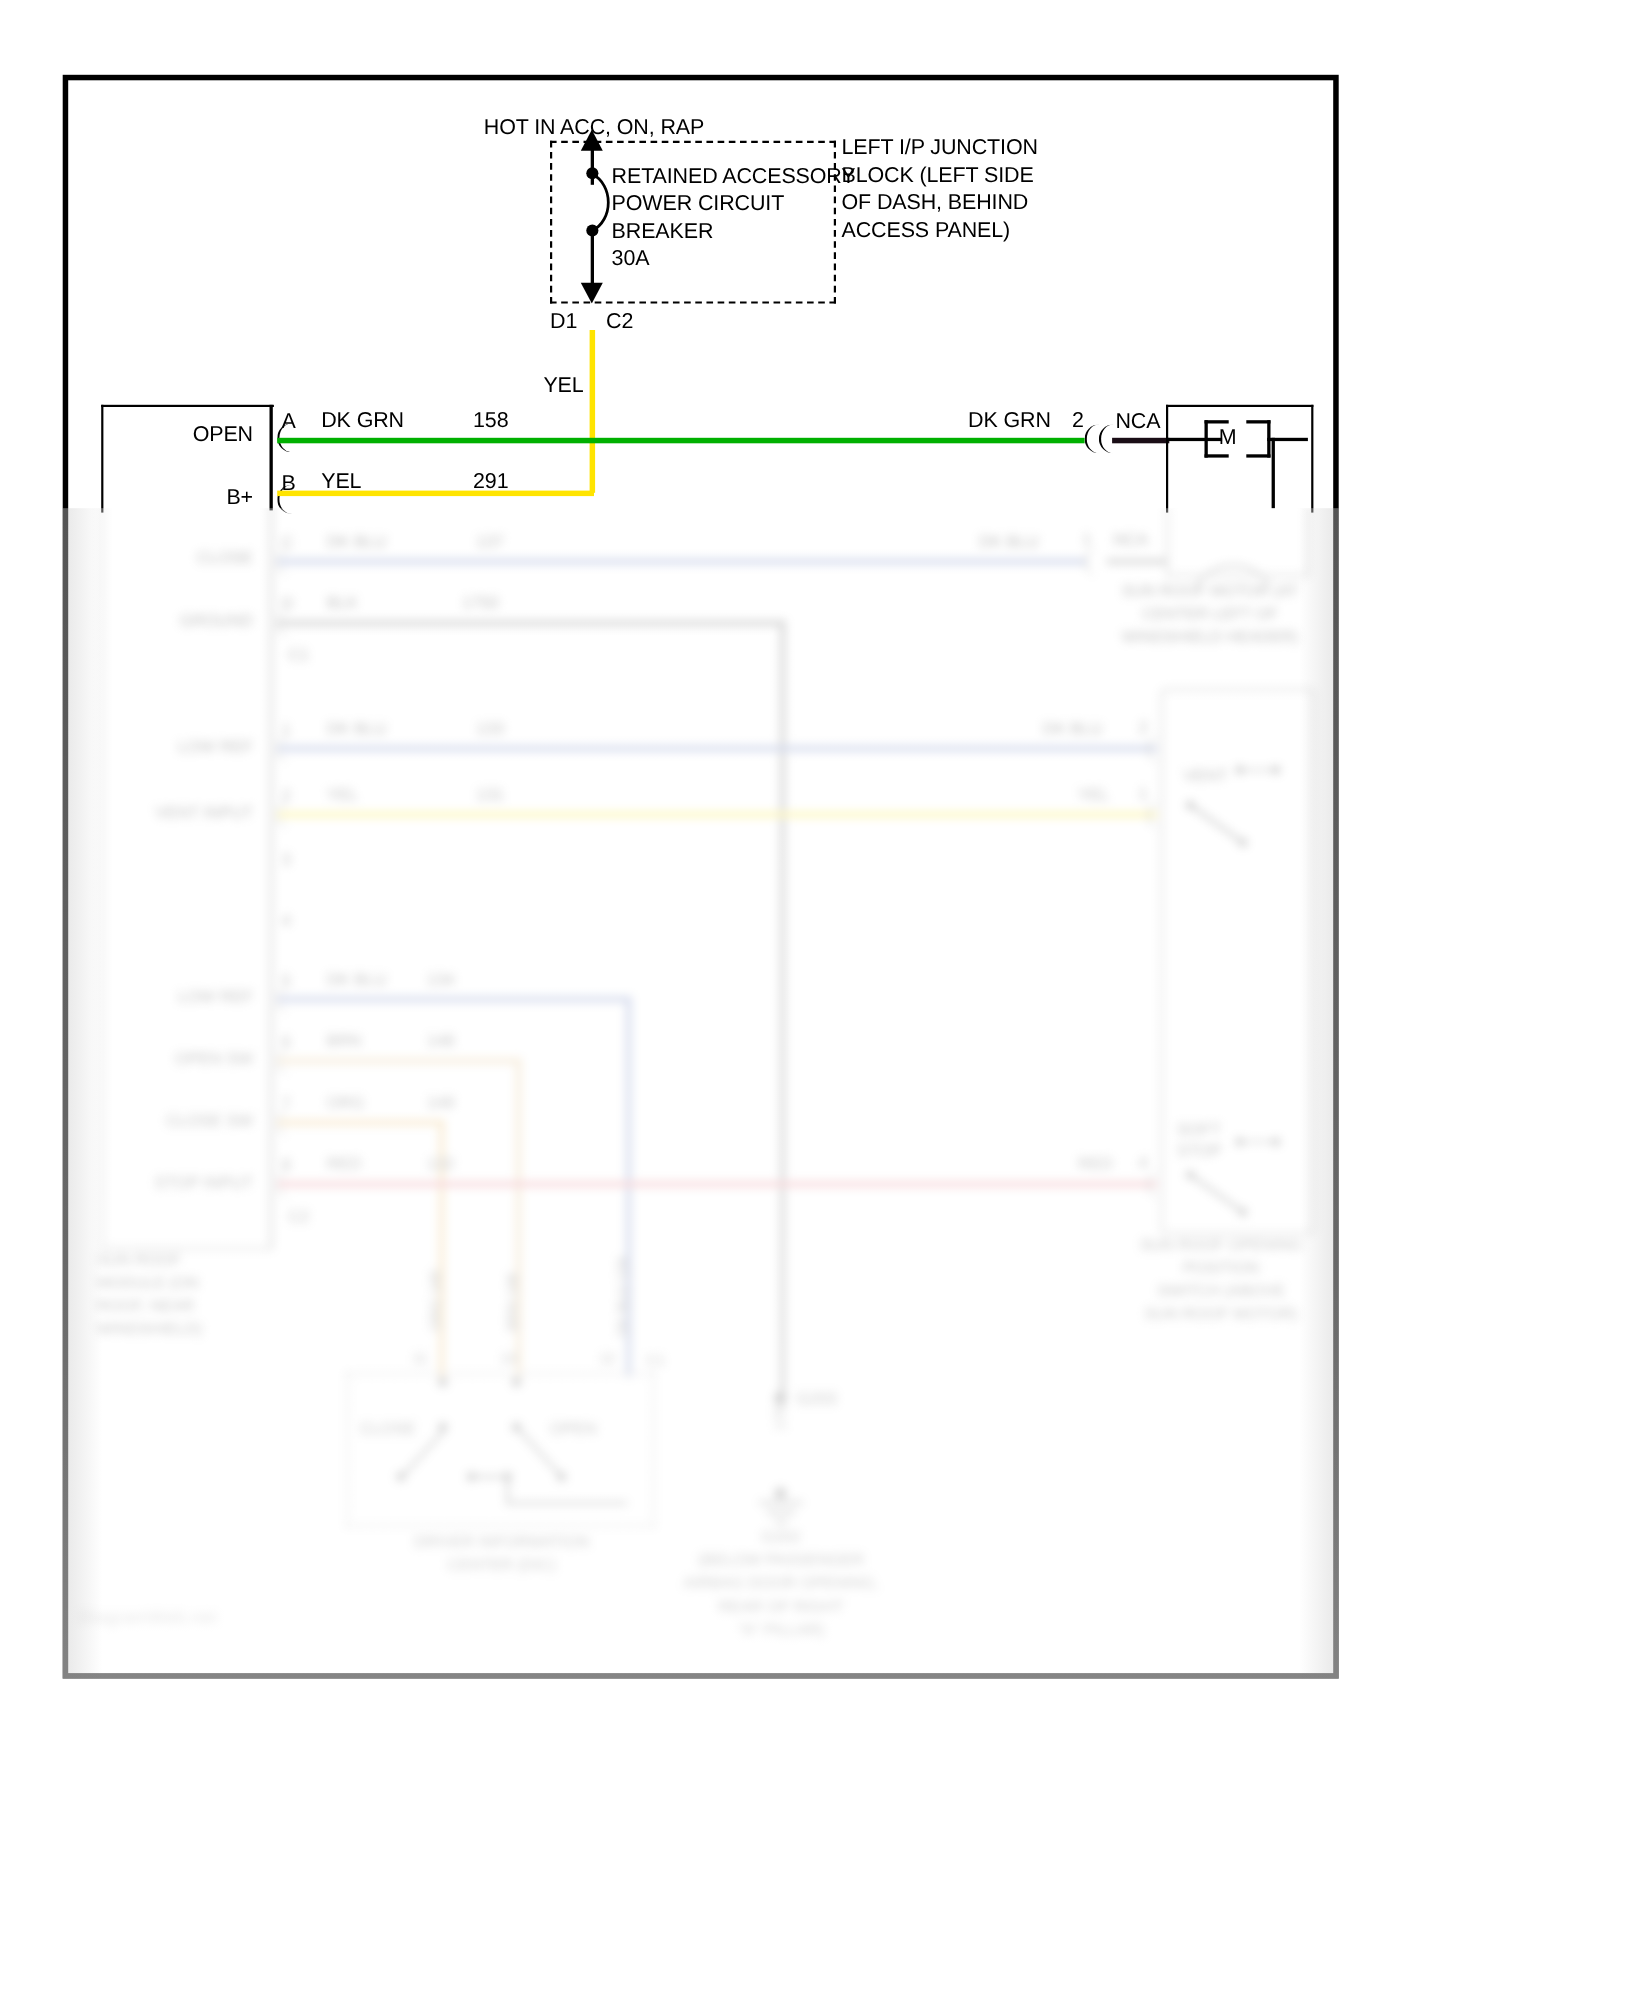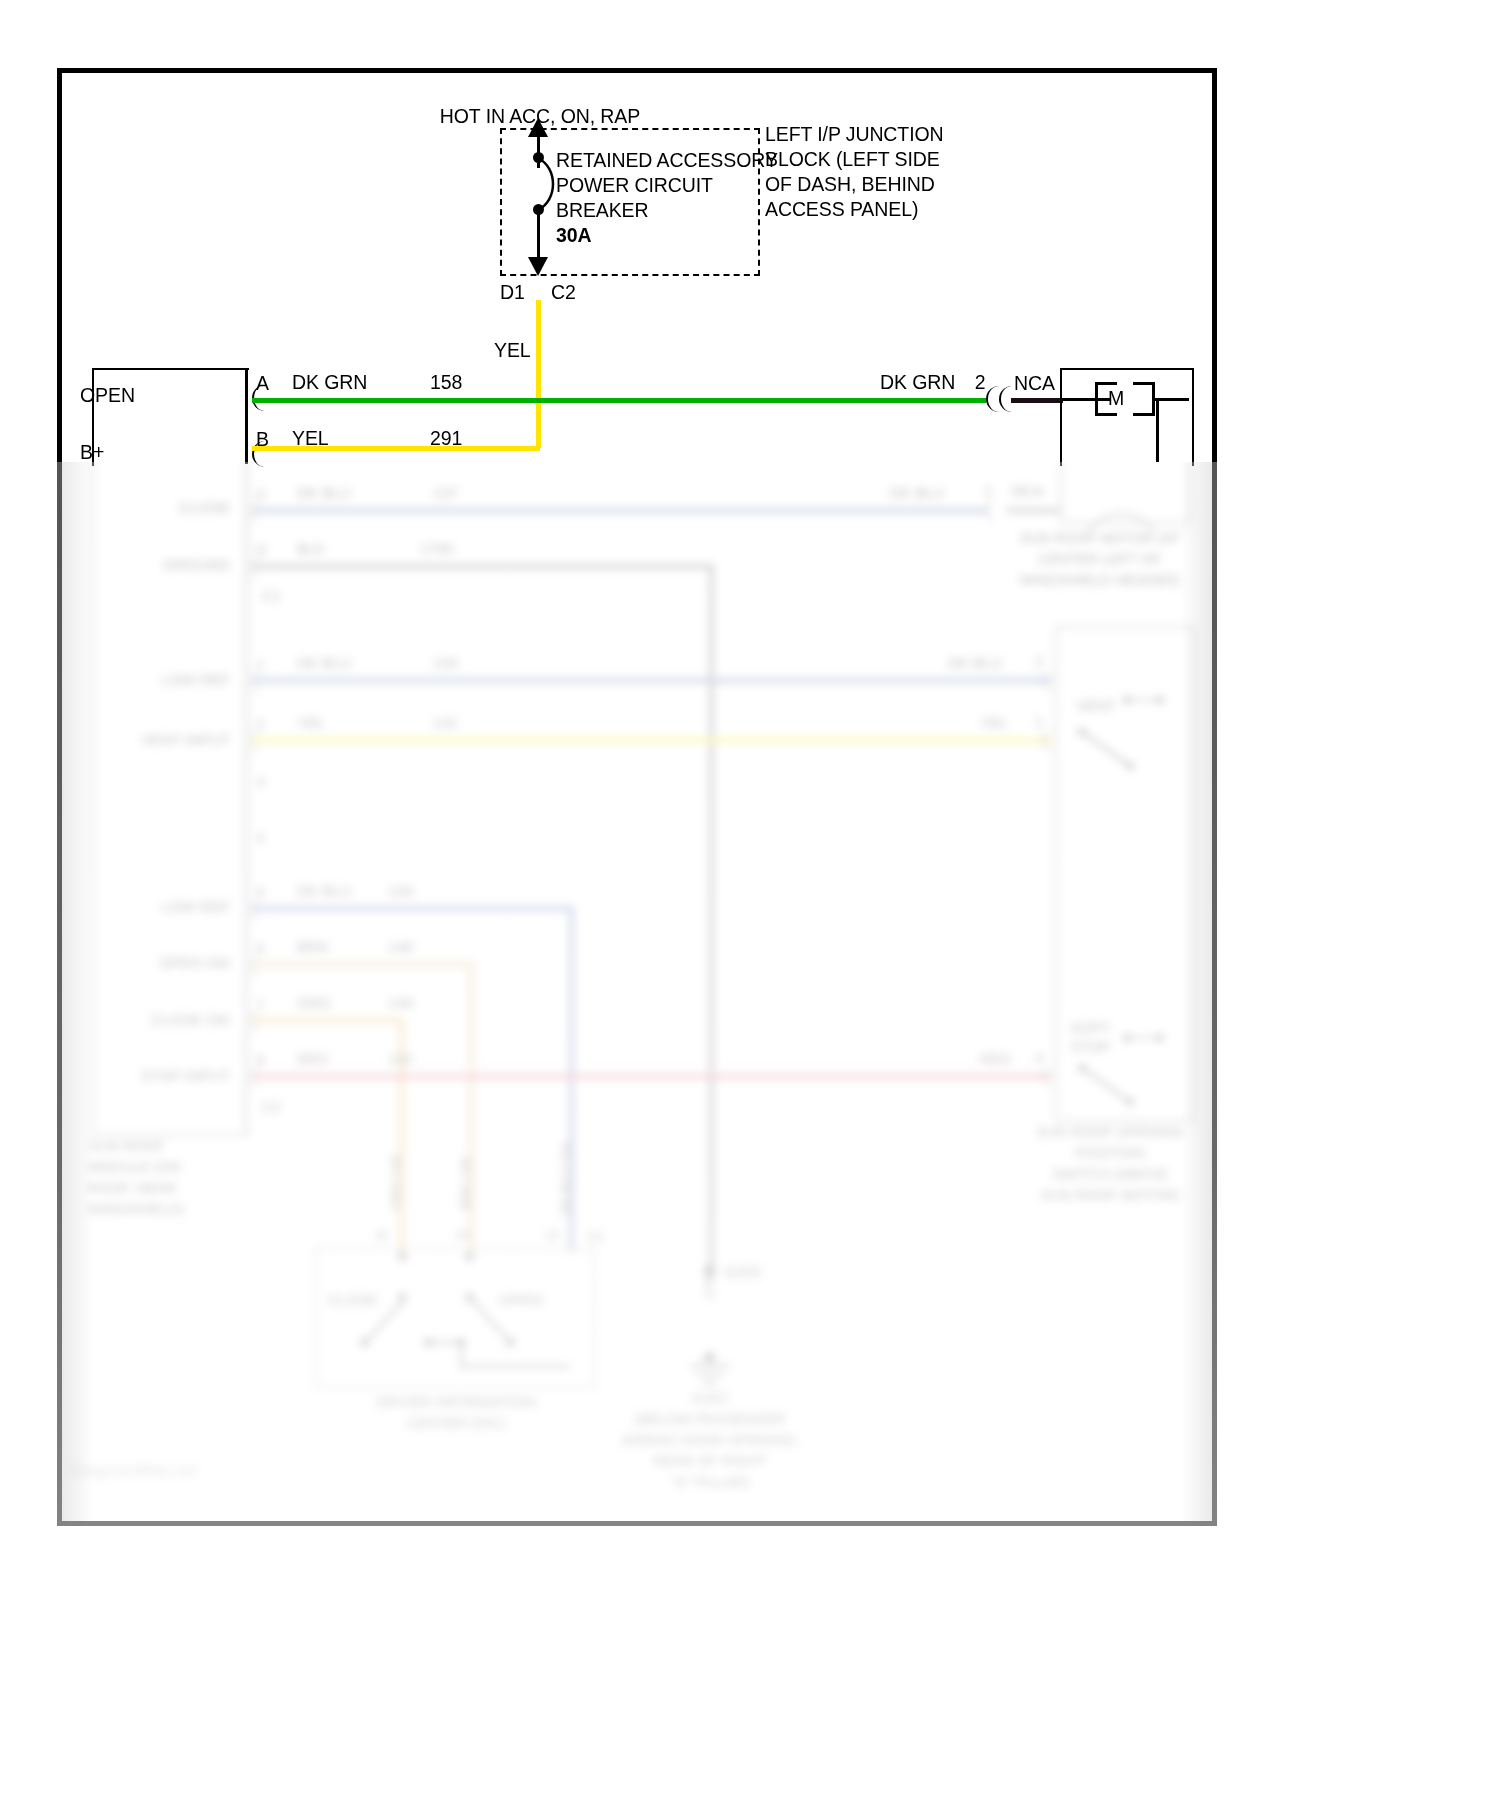--- a/index.html
+++ b/index.html
@@ -29,21 +29,21 @@
   
   .lbl{
     position:absolute;
     color:#000;
     font-size:19.5px;
     line-height:25px;
     white-space:pre;
     letter-spacing:-0.1px;
   }
   .lbl.c{text-align:center;}
-  .lbl.r{}
+  .lbl.r{text-align:right;}
 
   .wire{position:absolute;}
   .wh{height:0;border-top-width:5px;border-top-style:solid;}
   .wv{width:0;border-left-width:5px;border-left-style:solid;}
 
   .ln{position:absolute;background:#000;}
   .lnh{height:2.5px;}
   .lnv{width:2.5px;}
 
   .dot{position:absolute;width:11px;height:11px;border-radius:50%;background:#000;}
@@ -150,21 +150,21 @@
 
     <div class="dot" style="left:533px; top:152px;"></div>
     <div class="dot" style="left:533px; top:204px;"></div>
     <svg style="position:absolute;left:534px;top:156px;" width="30" height="56" viewBox="0 0 30 56">
       <path d="M4,2 C24,12 24,44 4,54" stroke="#000" stroke-width="2.5" fill="none"></path>
     </svg>
 
     <div class="lbl" style="left:556px; top:148px; width:210px;">RETAINED ACCESSORY
 POWER CIRCUIT
 BREAKER</div>
-    <div class="lbl" style="left:556px; top:223px;font-weight:bold;">30A</div>
+    <div class="lbl" style="left:556px; top:223px;">30A</div>
 
     <div class="ln lnv" style="left:537px; top:209px; width:2.5px; height:62px;"></div>
     <svg style="position:absolute;left:526px;top:256px;" width="24" height="20" viewBox="0 0 24 20">
         <polygon points="12,20 22,1 2,1" fill="#000"></polygon>
     </svg>
 
     <div class="lbl" style="left:500px; top:280px;">D1</div>
     <div class="lbl" style="left:551px; top:280px;">C2</div>
 
     <div class="lbl" style="left:765px; top:122px; width:230px;">LEFT I/P JUNCTION

